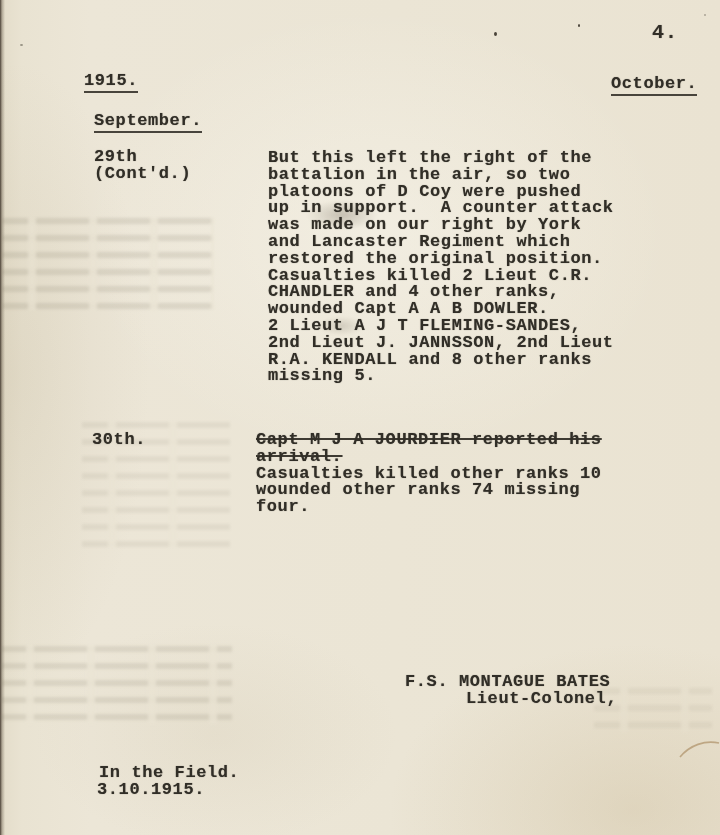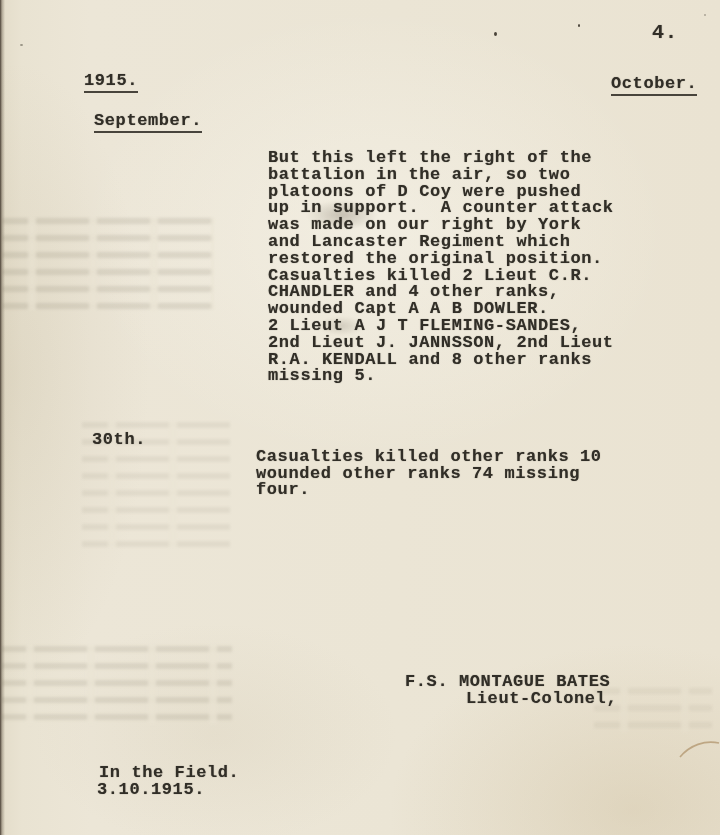--- a/index.html
+++ b/index.html
@@ -112,37 +112,40 @@
   <span class="speck speck-2"></span>
   <span class="speck speck-3"></span>
   <span class="speck speck-4"></span>
 
   <div class="typed page-number" style="left:652px; top:25px;">4.</div>
 
   <div class="typed hdr" style="left:84px; top:73px;">1915.</div>
   <div class="typed hdr" style="left:611px; top:76px;">October.</div>
   <div class="typed hdr" style="left:94px; top:105px;margin-top:8px;">September.</div>
 
+  <div class="typed" style="left:94px; top:149px;">29th
+(Cont'd.)</div>
   <div class="typed" style="left:256px; top:150px; width:370px;margin-left:12px;">But this left the right of the
 battalion in the air, so two
 platoons of D Coy were pushed
 up in support.  A counter attack
 was made on our right by York
 and Lancaster Regiment which
 restored the original position.
 Casualties killed 2 Lieut C.R.
 CHANDLER and 4 other ranks,
 wounded Capt A A B DOWLER.
 2 Lieut A J T FLEMING-SANDES,
 2nd Lieut J. JANNSSON, 2nd Lieut
 R.A. KENDALL and 8 other ranks
 missing 5.</div>
 
   <div class="typed" style="left:92px; top:432px;text-align:center;">30th.</div>
-  <div class="typed" style="left:256px; top:432px; width:380px;"><span>
+  <div class="typed" style="left:256px; top:432px; width:380px;"><span class="struck">Capt M J A JOURDIER reported his
+arrival.</span><span>
 Casualties killed other ranks 10
 wounded other ranks 74 missing
 four.</span></div>
 
   <div class="typed" style="left:405px; top:674px;">F.S. MONTAGUE BATES</div>
   <div class="typed" style="left:466px; top:691px;">Lieut-Colonel,</div>
 
   <div class="typed" style="left:99px; top:765px;">In the Field.</div>
   <div class="typed" style="left:97px; top:782px;">3.10.1915.</div>
 

